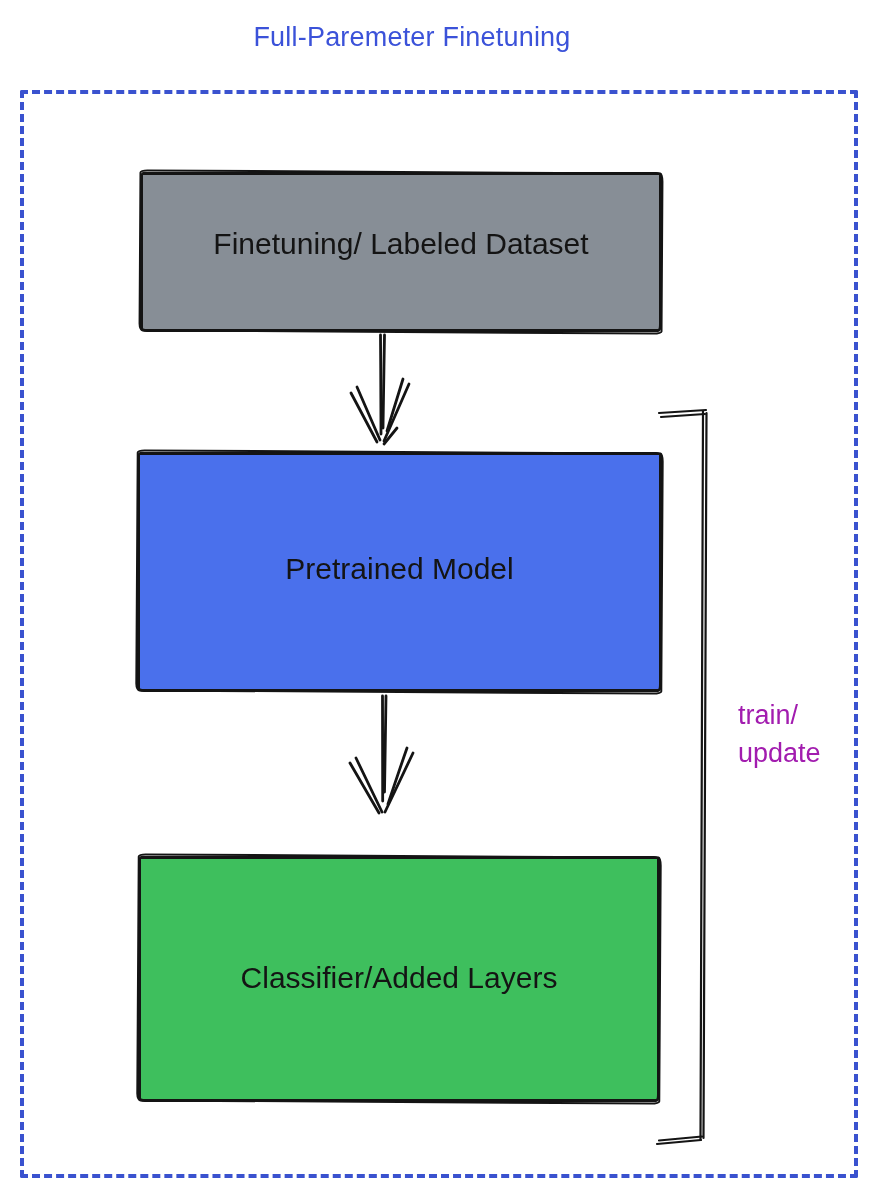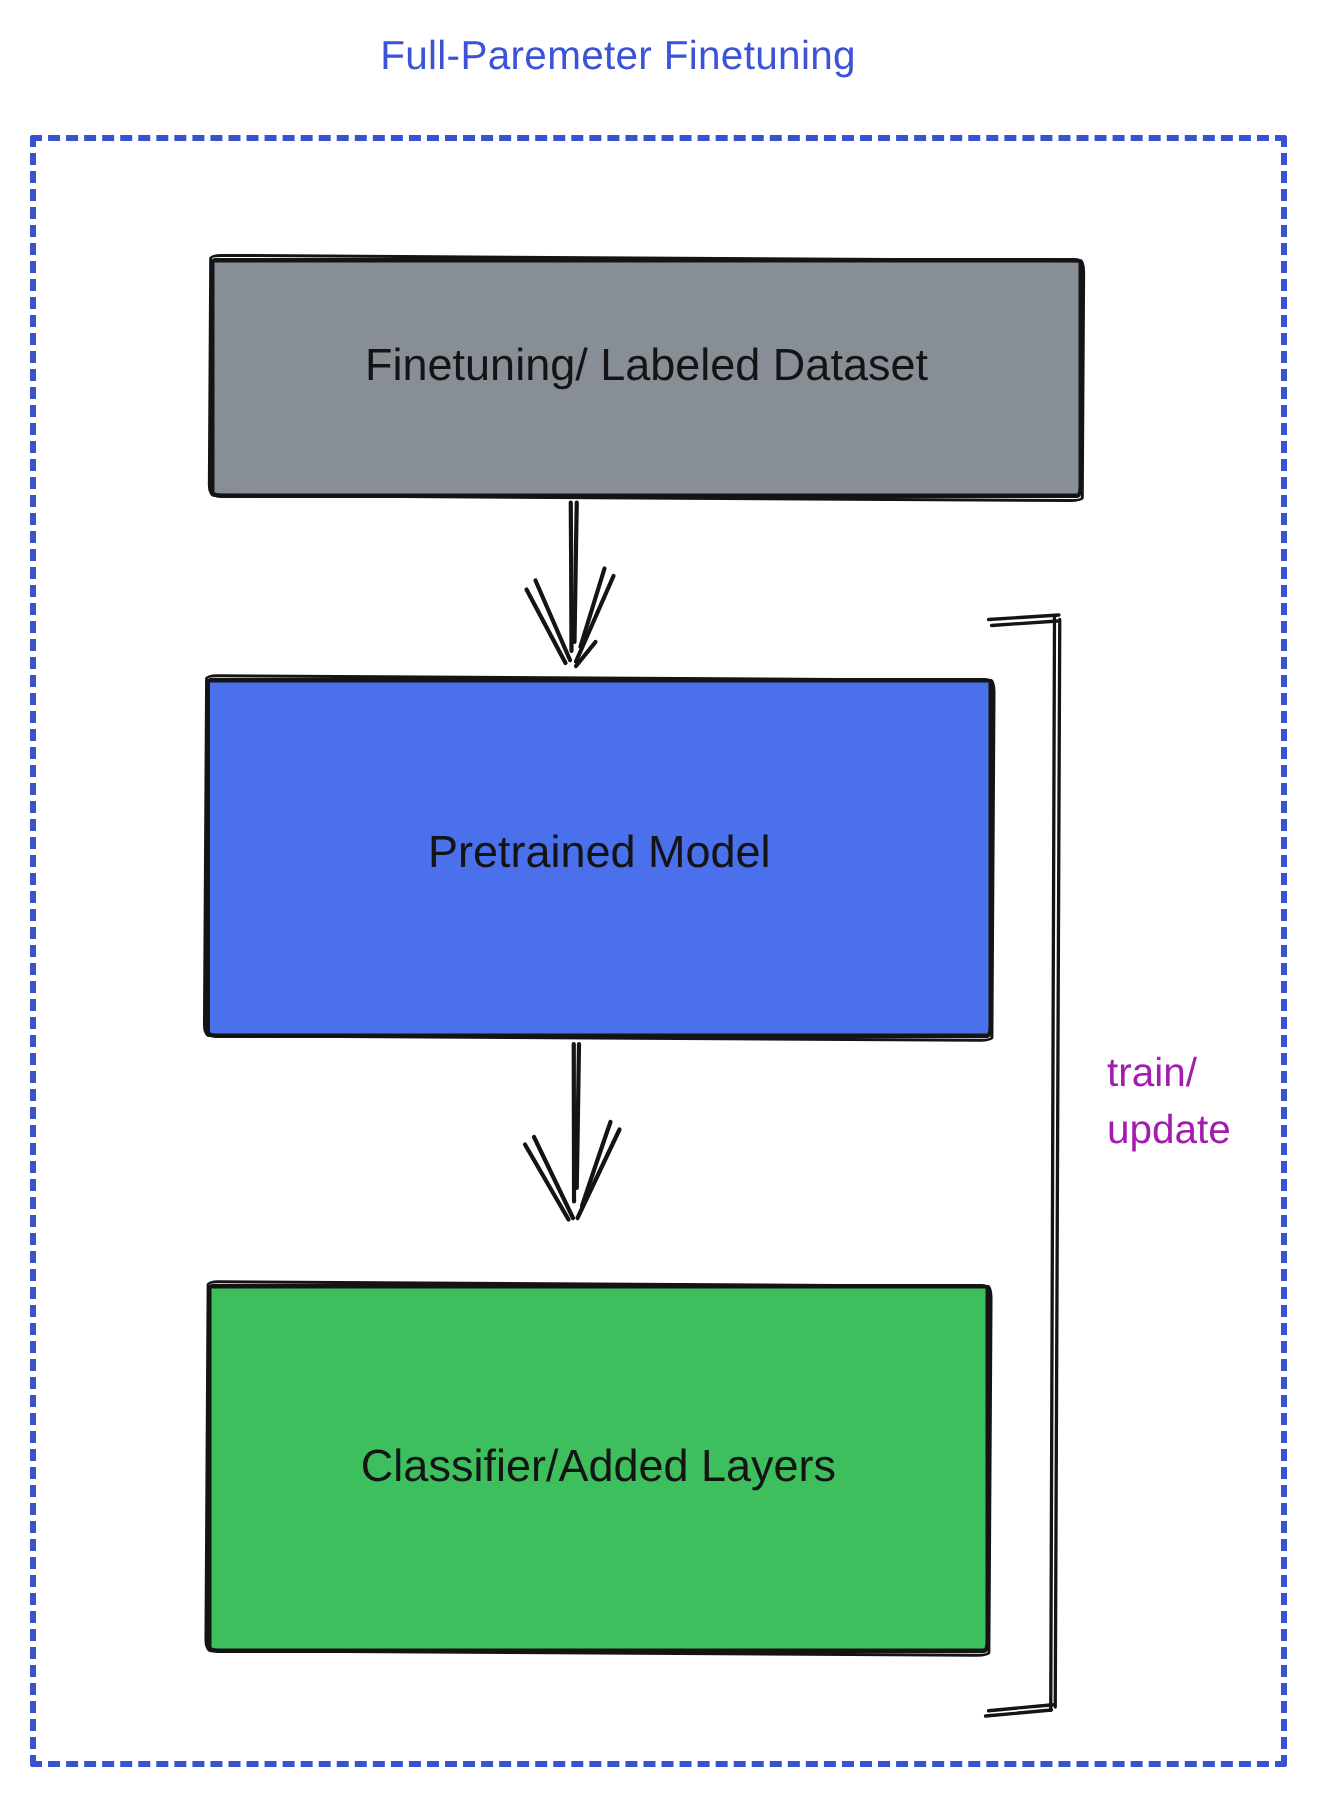--- a/index.html
+++ b/index.html
@@ -39,21 +39,21 @@
     border:2px solid #141414;
     border-radius:8px 3px 9px 4px / 3px 9px 3px 8px;
     transform:rotate(0.35deg);
     pointer-events:none;
   }
   .box-label{
     font-size:30px;
     color:#141414;
     white-space:nowrap;
   }
-  #box-dataset{left:140px;top:172px;width:582px;height:160px;padding-bottom:16px;text-align:center;}
+  #box-dataset{left:140px;top:172px;width:522px;height:160px;padding-bottom:16px;text-align:center;}
   #box-pretrained{left:137px;top:452px;width:525px;height:240px;padding-bottom:6px;}
   #box-classifier{left:138px;top:856px;width:522px;height:246px;padding-bottom:2px;}
   #strokes{
     position:absolute;left:0;top:0;width:880px;height:1200px;
     pointer-events:none;
   }
   .bracket-label{
     position:absolute;
     left:738px;top:696px;
     font-size:27px;

